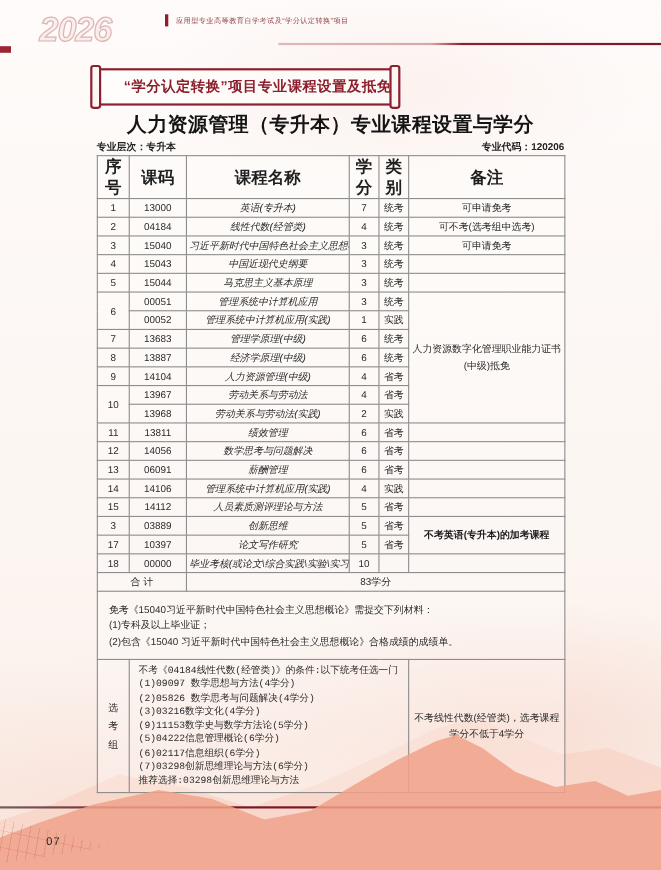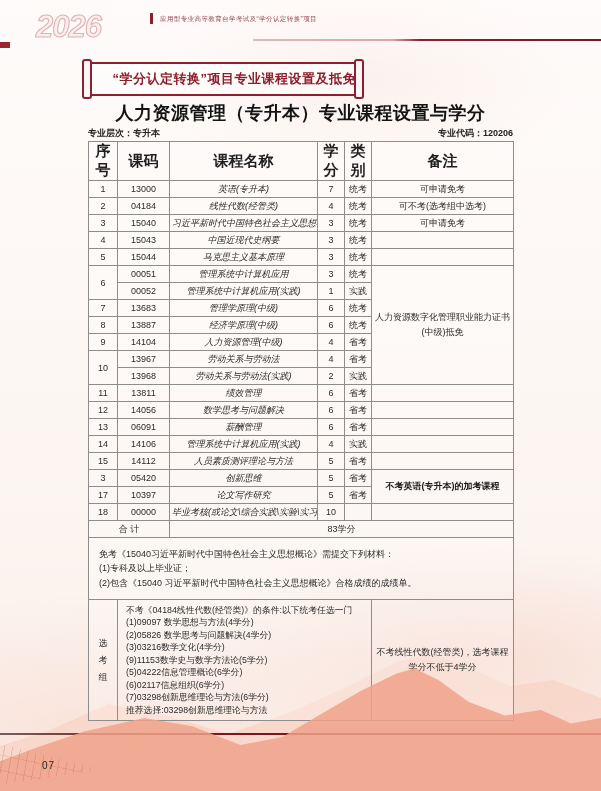--- a/index.html
+++ b/index.html
@@ -51,21 +51,21 @@
   }
   .courses th, .courses td {
     border:1px solid #8d8d8d; text-align:center; vertical-align:middle;
     padding:0 2px; height:17px; overflow:hidden; background:rgba(255,255,255,.25);
   }
   .courses th { font-size:15px; font-weight:700; color:#1f1f1f; }
   .courses td.name { white-space:nowrap;font-style:italic; }
   .courses td.merged { line-height:1.7; }
   .courses td.strong { font-weight:700; color:#1a1a1a; }
   .courses td.note-cell { height:62px; text-align:left; padding:5px 10px; line-height:1.6;margin-left:19px; }
-  .courses td.opt-cell { height:110px; text-align:left; padding:4px 8px; line-height:1.42; font-size:8.8px; }
+  .courses td.opt-cell { height:110px; text-align:left; padding:4px 8px; line-height:1.42; font-size:8.8px;font-family:Liberation Mono, monospace; }
   .courses td.vlabel { word-break:break-all; line-height:1.9; padding:0 8px;font-family:Liberation Serif, serif; }
   .courses td.opt-remark { line-height:1.7; }
   
   .rule { position:absolute; left:0; top:733px; width:601px; height:1.5px; z-index:2;
     background:linear-gradient(to right, rgba(70,48,48,.75), #7d1622 30%, #7d1622); }
   .m-back { position:absolute; left:0; bottom:0; width:601px; height:150px; background:#f8d4c7; opacity:.8; z-index:1;
     clip-path:polygon(0 100%,0 70%,8% 60%,18% 42%,28% 50%,38% 62%,48% 48%,58% 30%,66% 14%,72% 8%,78% 18%,85% 30%,92% 26%,100% 38%,100% 100%); }
   .m-front { position:absolute; left:0; bottom:0; width:601px; height:135px; background:#f0a28b; opacity:.85; z-index:3;
     clip-path:polygon(0 100%,0 78%,6% 68%,14% 56%,24% 46%,32% 52%,40% 66%,47% 60%,53% 44%,60% 26%,66% 13%,69% 9%,73% 18%,78% 34%,84% 44%,90% 40%,95% 50%,100% 46%,100% 100%); }
   .sketch { position:absolute; left:0; bottom:6px; width:100px; height:55px; opacity:.55; z-index:4;
@@ -238,21 +238,21 @@
     <tr>
       <td>15</td>
       <td>14112</td>
       <td class="name">人员素质测评理论与方法</td>
       <td>5</td>
       <td>省考</td>
       <td></td>
     </tr>
     <tr>
       <td>3</td>
-      <td>05420</td>
+      <td>03889</td>
       <td class="name">创新思维</td>
       <td>5</td>
       <td>省考</td>
       <td rowspan="2" class="strong">不考英语(专升本)的加考课程</td>
     </tr>
     <tr>
       <td>17</td>
       <td>10397</td>
       <td class="name">论文写作研究</td>
       <td>5</td>

